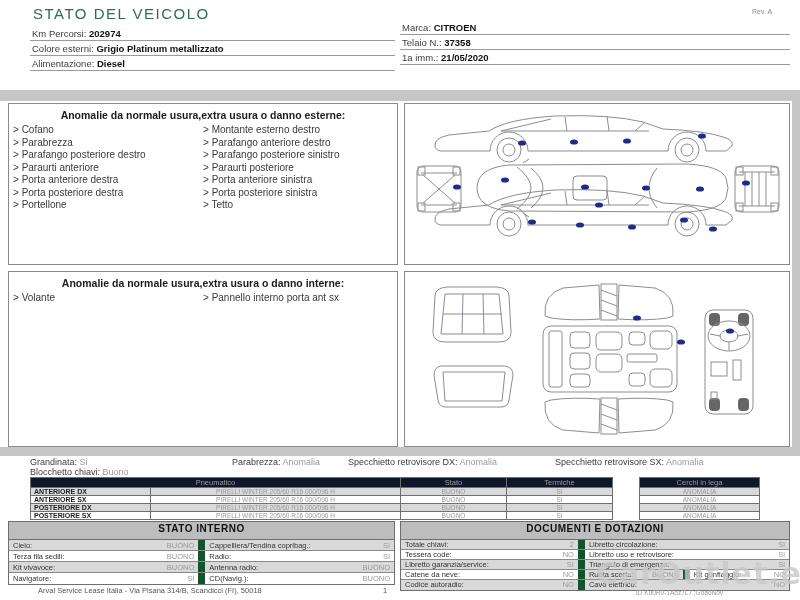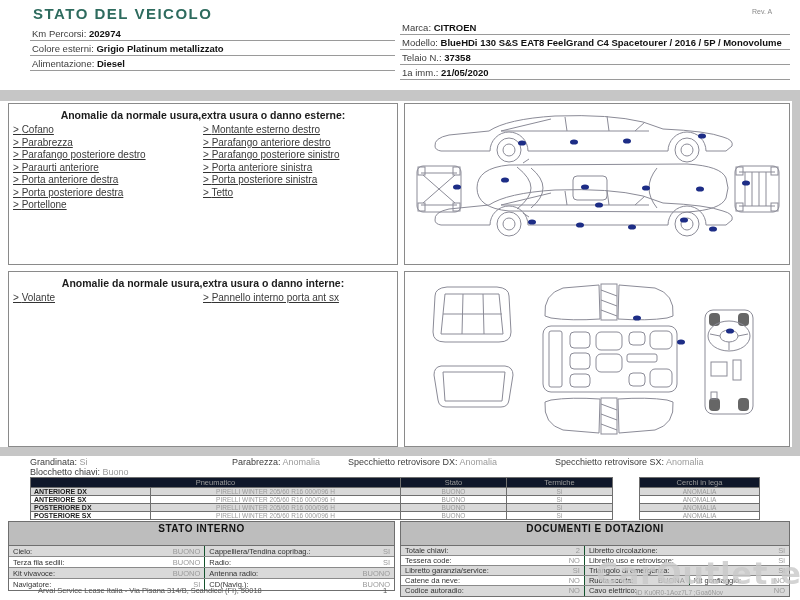--- a/index.html
+++ b/index.html
@@ -2,40 +2,40 @@
 <html><head>
 <meta charset="utf-8">
 <style>
   * { margin:0; padding:0; box-sizing:border-box; }
   html,body { width:800px; height:600px; }
   body {
     position:relative; background:#ffffff; overflow:hidden;
     font-family:"Liberation Sans", sans-serif; color:#333;
   }
   
-  .page-title { position:absolute; left:33px; top:5px; font-size:15px; font-weight:bold;
+  .page-title { position:absolute; left:33px; top:5px; font-size:15px; font-weight:normal;
                 letter-spacing:1.5px; color:#2e6b5e; }
   .rev { position:absolute; left:752px; top:8px; font-size:7px; color:#8a8a8a; }
   .fields-left  { position:absolute; left:30px;  top:26px; width:365px; }
   .fields-right { position:absolute; left:400px; top:20px; width:390px; }
   .frow { border-bottom:1px solid #9a9a9a; padding:2px 0 1px 2px; font-size:9.5px;
           line-height:11px; color:#3c3c3c; }
   .fvalue { font-weight:bold; color:#111; }
   
   .band-top { position:absolute; left:0; top:90px;  width:800px; height:11px; background:#c6c6c6; }
   .band-mid { position:absolute; left:0; top:447px; width:800px; height:9px;  background:#c6c6c6; }
   .edge-right { position:absolute; left:792px; top:90px; width:8px; height:366px; background:#c6c6c6; }
   
   .box { position:absolute; border:1px solid #8a8a8a; background:#fff; }
   #box-ext-list { left:8px;   top:103px; width:390px; height:162px; }
   #box-ext-diag { left:404px; top:103px; width:386px; height:162px; }
   #box-int-list { left:8px;   top:271px; width:390px; height:176px; }
   #box-int-diag { left:404px; top:271px; width:386px; height:176px; }
   .box-header { font-size:10.5px; font-weight:bold; color:#1c1c1c; padding:5px 6px 3px 6px;text-align:center; }
-  .alist-wrap { display:flex; padding:0 4px;text-decoration:underline; }
+  .alist-wrap { display:flex; padding:0 4px; }
   .alist { list-style:none; width:50%; }
   .alist li { font-size:10px; line-height:12.5px; color:#3a3a3a; white-space:nowrap; }
   .alist li::before { content:"> "; }
   .diag { display:block; margin:2px auto 0 auto; }
   
   .status { position:absolute; top:457px; left:0; width:790px; height:20px; font-size:9px; }
   .sitem { position:absolute; white-space:nowrap; }
   .slabel { color:#3c3c3c; }
   .sval { color:#9a9a9a; }
   
@@ -46,27 +46,27 @@
   .tname { font-size:7px; font-weight:bold; color:#222; width:120px; text-align:left; }
   .tdesc { font-size:6.5px; color:#9a9a9a; width:250px; text-align:center; }
   .tval  { font-size:6.5px; color:#9a9a9a; width:106px; text-align:center; }
   .tcer  { font-size:6.5px; color:#9a9a9a; width:120px; text-align:center; }
   tr.shade td { background:#d9d9d9; }
   
   .panel { position:absolute; border:1px solid #6f6f6f; background:#fff; }
   #stato-interno { left:8px;   top:521px; width:387px; }
   #documenti     { left:400px; top:521px; width:390px; }
   .panel-title { background:#bdbdbd; border-bottom:1px solid #6f6f6f; font-weight:bold;
-                 font-size:10px; letter-spacing:.5px; text-align:center; height:24px;
+                 font-size:10px; letter-spacing:.5px; text-align:center; height:18px;
                  line-height:13px; color:#111; }
   .prow { display:flex; height:11px; line-height:11px; border-bottom:1px solid #8a8a8a;
           font-size:7.5px; }
   #documenti .prow { height:10px; line-height:10px; }
   .prow:last-child { border-bottom:none; }
-  .pair { display:flex; justify-content:space-between; padding:0 4px; border-right:1px solid #14532d; }
+  .pair { display:flex; justify-content:space-between; padding:0 4px; border-right:7px solid #14532d; }
   .pair:last-child { border-right:none; }
   .w51{width:51%;} .w49{width:49%;}
   .w47{width:47.4%;} .w53{width:52.6%;} .w27{width:27%;} .w26{width:25.6%;}
   .plabel { color:#333; white-space:nowrap; overflow:hidden; }
   .pval { color:#9a9a9a; padding-left:4px; }
   .prow.shade { background:#d9d9d9; }
   .pair.shade { background:#d9d9d9; }
   
   .footer-left { position:absolute; left:38px; top:586px; font-size:7.5px; color:#555; }
   .page-no { position:absolute; left:383px; top:586px; font-size:7.5px; color:#555; }
@@ -84,21 +84,20 @@
 <div class="rev">Rev. A</div>
 
 <div class="fields-left">
   <div class="frow"><span class="flabel">Km Percorsi:</span> <span class="fvalue">202974</span></div>
   <div class="frow"><span class="flabel">Colore esterni:</span> <span class="fvalue">Grigio Platinum metallizzato</span></div>
   <div class="frow"><span class="flabel">Alimentazione:</span> <span class="fvalue">Diesel</span></div>
 </div>
 
 <div class="fields-right">
   <div class="frow"><span class="flabel">Marca:</span> <span class="fvalue">CITROEN</span></div>
-  <div class="frow"><span class="flabel">Modello:</span> <span class="fvalue">BlueHDi 130 S&amp;S EAT8 FeelGrand C4 Spacetourer / 2016 / 5P / Monovolume</span></div>
   <div class="frow"><span class="flabel">Telaio N.:</span> <span class="fvalue">37358</span></div>
   <div class="frow"><span class="flabel">1a imm.:</span> <span class="fvalue">21/05/2020</span></div>
 </div>
 
 <div class="band-top"></div>
 <div class="band-mid"></div>
 <div class="edge-right"></div>
 
 <div class="box" id="box-ext-list">
   <div class="box-header">Anomalie da normale usura,extra usura o danno esterne:</div>
@@ -109,20 +108,21 @@
       <li>Parafango posteriore destro</li>
       <li>Paraurti anteriore</li>
       <li>Porta anteriore destra</li>
       <li>Porta posteriore destra</li>
       <li>Portellone</li>
     </ul>
     <ul class="alist">
       <li>Montante esterno destro</li>
       <li>Parafango anteriore destro</li>
       <li>Parafango posteriore sinistro</li>
+      <li>Paraurti posteriore</li>
       <li>Porta anteriore sinistra</li>
       <li>Porta posteriore sinistra</li>
       <li>Tetto</li>
     </ul>
   </div>
 </div>
 
 <div class="box" id="box-ext-diag">
   <svg class="diag" width="384" height="158" viewBox="0 0 384 158">
     <defs>

